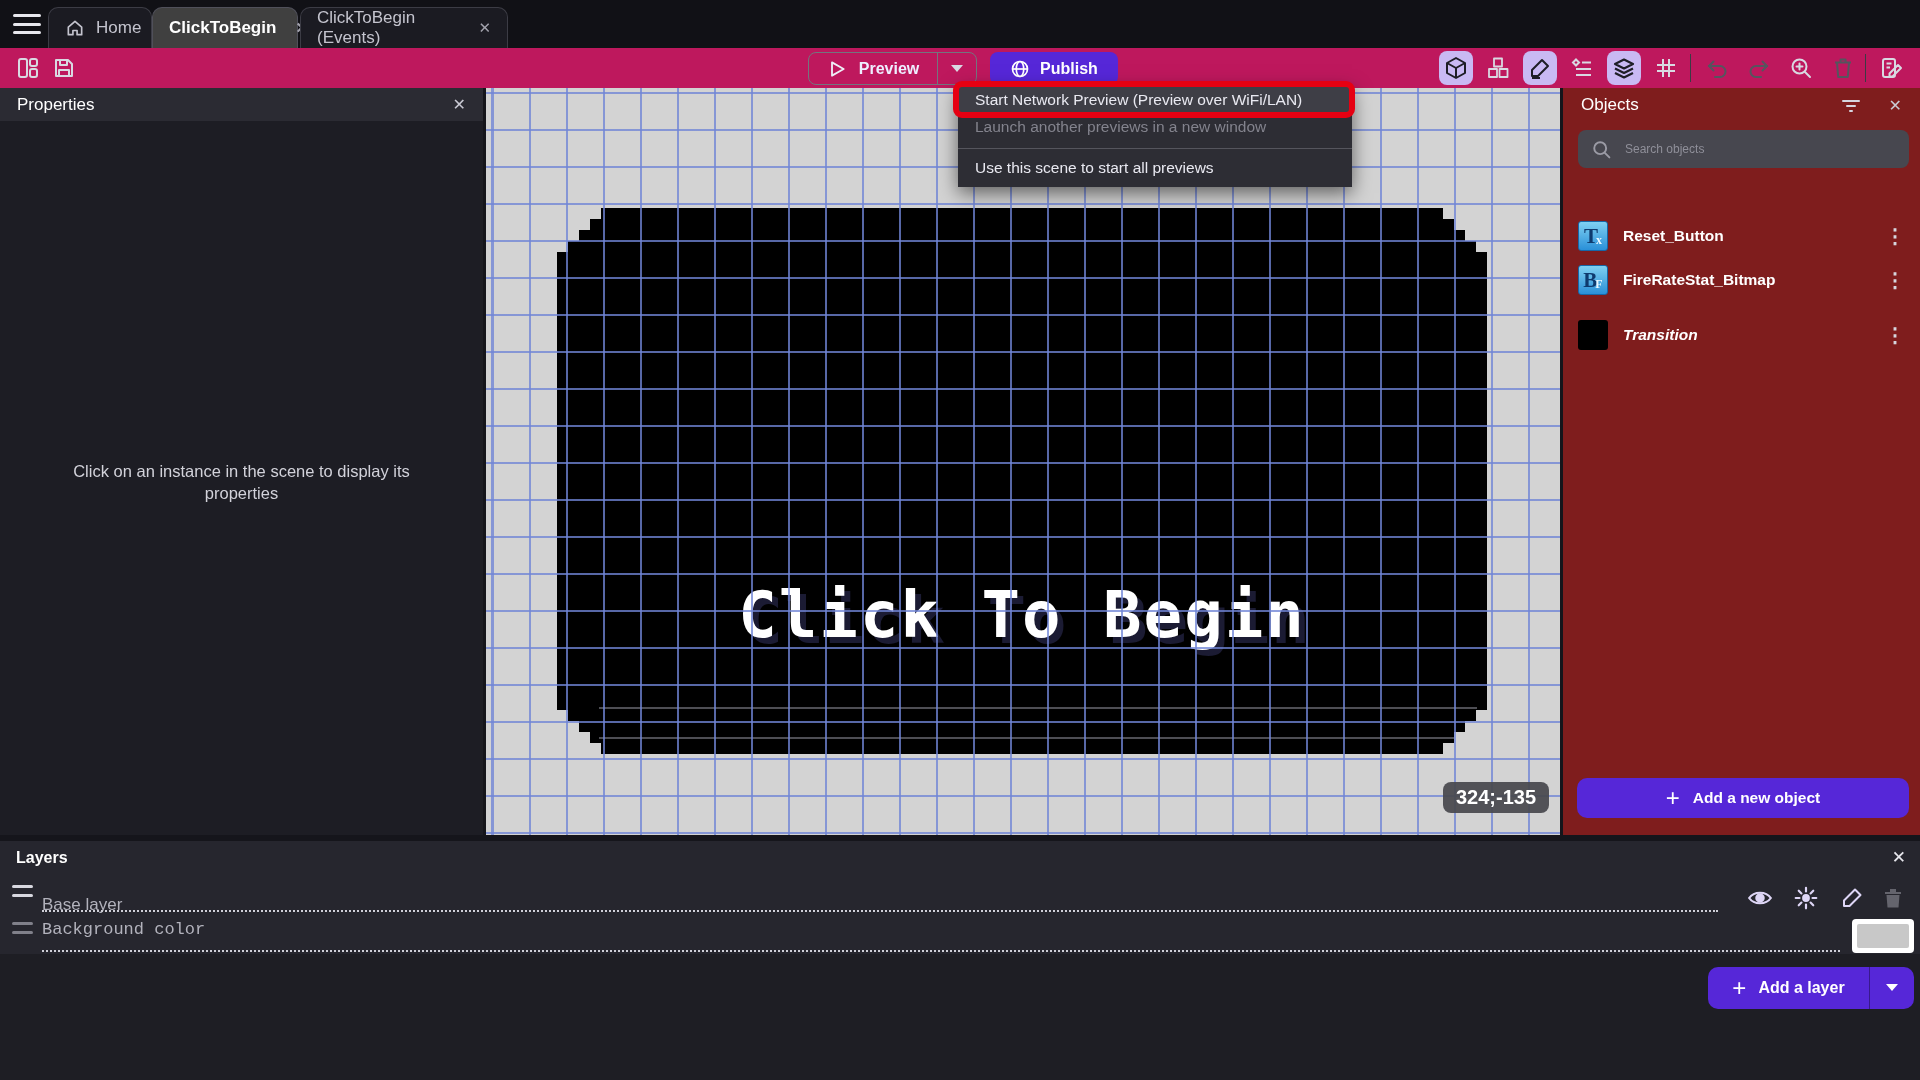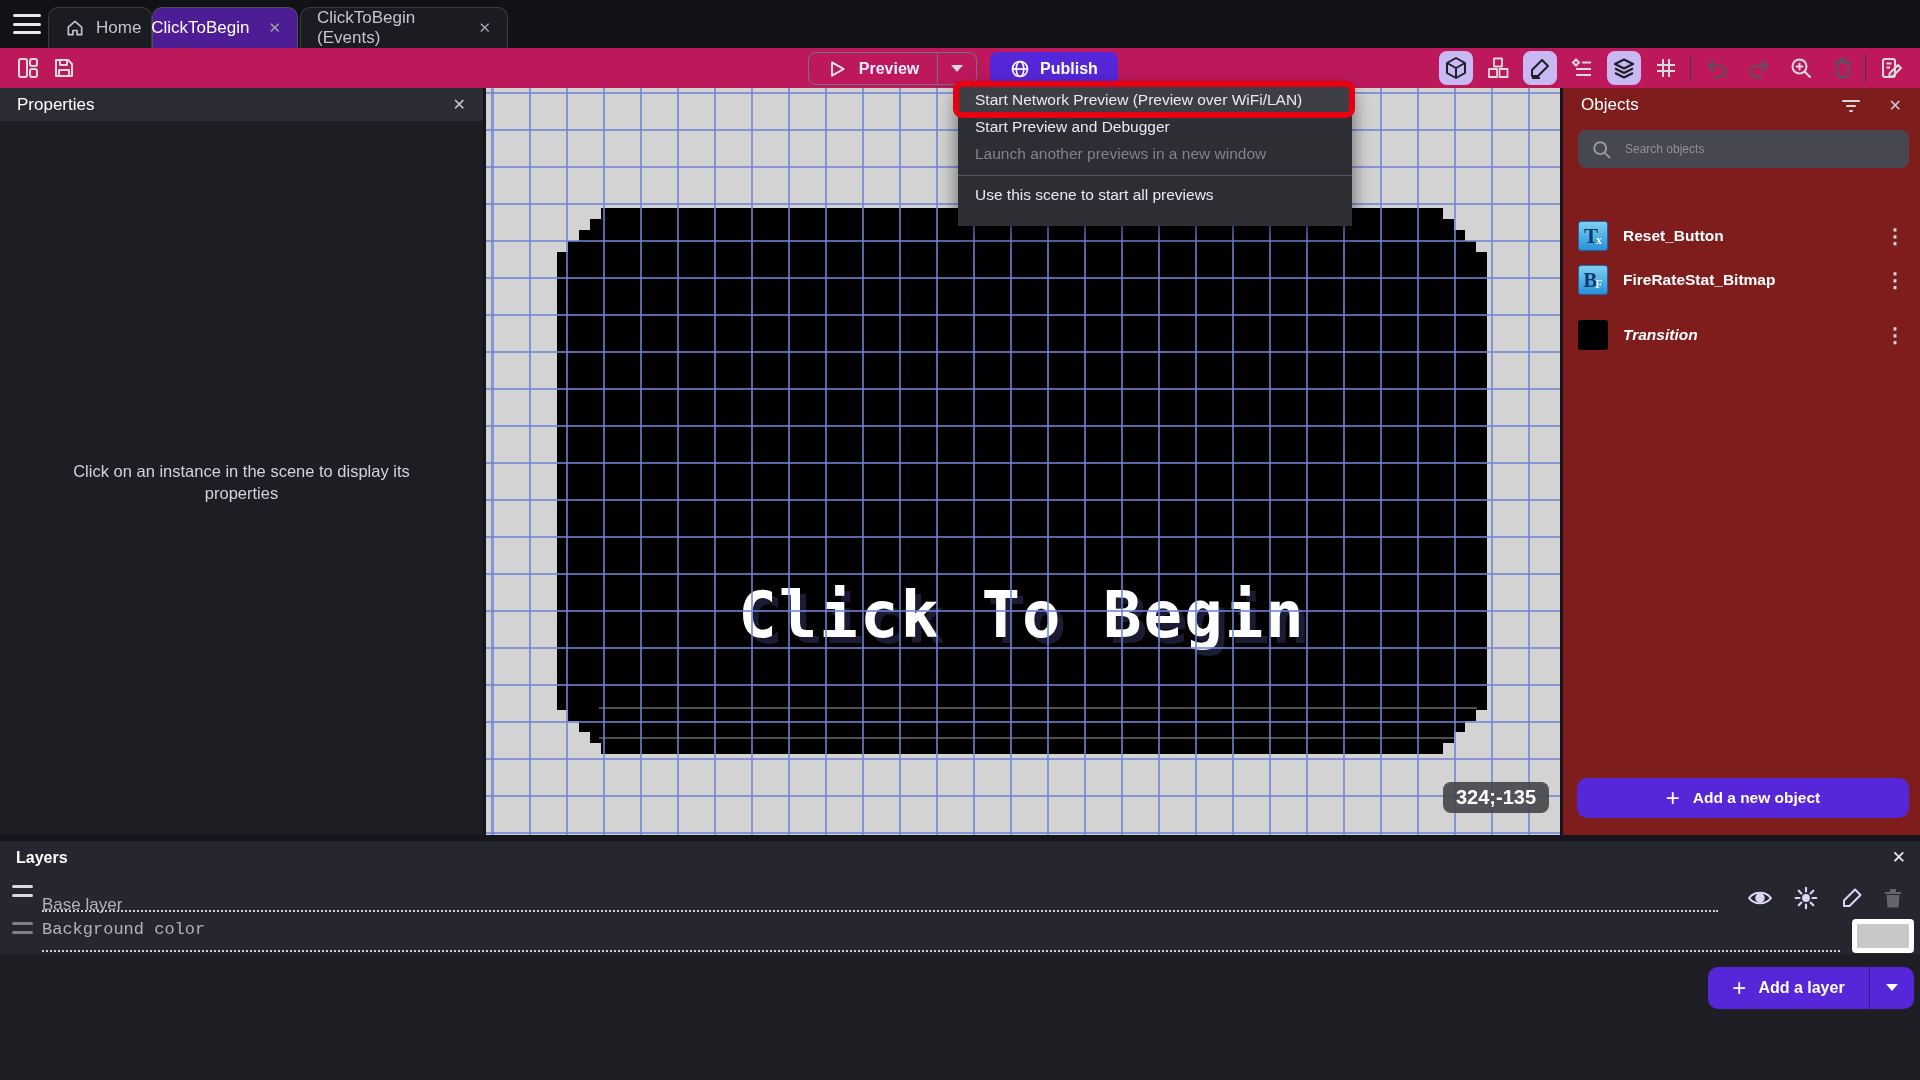--- a/index.html
+++ b/index.html
@@ -4,37 +4,37 @@
 <style>
   * { box-sizing: border-box; margin: 0; padding: 0; }
   body { background:#0c0c10; font-family:"Liberation Sans", sans-serif; }
   #app { position:relative; width:1920px; height:1080px; background:#15151b; overflow:hidden; }
 
   
   .tabbar { position:absolute; left:0; top:0; width:1920px; height:48px; background:#111116; }
   .hamburger { position:absolute; left:13px; top:14px; width:28px; height:20px; display:flex; flex-direction:column; justify-content:space-between; cursor:pointer; }
   .hamburger span { display:block; height:3px; background:#e8e8ee; border-radius:2px; }
   .tab { position:absolute; top:7px; height:41px; border:1px solid #3c3c45; border-bottom:none; border-radius:10px 10px 0 0; background:#1b1b22; color:#c4c4ce; font-size:17px; display:flex; align-items:center; gap:11px; padding:0 16px; cursor:pointer; }
-  .tab.active { background:#4c1d95; border-color:#50505a; color:#ffffff; font-weight:400;justify-content:flex-end; }
+  .tab.active { background:#404040; border-color:#50505a; color:#ffffff; font-weight:700; }
   .tab .tclose { color:#a2a2ac; font-size:15px; margin-left:8px; cursor:pointer; }
 
   
   .toolbar { position:absolute; left:0; top:48px; width:1920px; height:40px; background:#be185d; }
   .tbicon { position:absolute; width:34px; height:34px; top:3px; border-radius:8px; display:flex; align-items:center; justify-content:center; color:#d9d9e2; cursor:pointer; }
   .tbicon.active { background:#c9b9f3; color:#1e1e26; }
   .tbicon.disabled { color:#55555e; cursor:default; }
   .tbsep { position:absolute; top:6px; width:1px; height:28px; background:#3b3b44; }
   .preview-btn { position:absolute; left:808px; top:4px; width:169px; height:33px; border:1px solid #74747e; border-radius:8px; display:flex; align-items:center; color:#eef; cursor:pointer; }
   .preview-main { flex:1; display:flex; align-items:center; justify-content:center; gap:12px; font-weight:700; font-size:16px; height:100%; }
   .preview-div { width:1px; height:100%; background:#74747e; }
   .preview-caret { width:38px; display:flex; align-items:center; justify-content:center; height:100%; }
   .publish-btn { position:absolute; left:990px; top:4px; width:128px; height:33px; background:#5627d8; border-radius:8px; display:flex; align-items:center; justify-content:center; gap:10px; color:#fff; font-weight:700; font-size:16px; cursor:pointer; }
 
   
-  .pmenu { position:absolute; left:958px; top:85px; width:394px; background:#2d2d34; box-shadow:0 6px 18px rgba(0,0,0,.55); z-index:40; padding:1px 0 18px; }
+  .pmenu { position:absolute; left:958px; top:85px; width:394px; background:#2d2d34; box-shadow:0 6px 18px rgba(0,0,0,.55); z-index:40; padding:1px 0 6px; }
   .pmenu-item { height:27px; display:flex; align-items:center; padding:0 17px; color:#e9e9f1; font-size:15.5px; white-space:nowrap; cursor:pointer; }
   .pmenu-item.hovered { background:#3e3e46; }
   .pmenu-item.disabled { color:#83838d; cursor:default; }
   .pmenu-sep { height:1px; background:#55555d; margin:8px 0 5px; }
   .annotation { position:absolute; left:953px; top:81px; width:402px; height:37px; border:6px solid #e60012; border-radius:9px; z-index:60; pointer-events:none; }
 
   
   .props { position:absolute; left:0; top:88px; width:483px; height:747px; background:#1d1d24; }
   .panel-header { height:33px; background:#2b2b33; display:flex; align-items:center; padding:0 17px; color:#fff; font-size:17px; }
   .panel-close { margin-left:auto; color:#c9c9d3; font-size:16px; cursor:pointer; }
@@ -311,21 +311,20 @@
     </div>
 
     <div class="add-object-btn">
       <span class="plus-glyph">+</span>
       <span>Add a new object</span>
     </div>
   </div>
 
   <div class="pmenu">
     <div class="pmenu-item hovered">Start Network Preview (Preview over WiFi/LAN)</div>
-    <div class="pmenu-item">Start Preview and Debugger</div>
     <div class="pmenu-item disabled">Launch another previews in a new window</div>
     <div class="pmenu-sep"></div>
     <div class="pmenu-item">Use this scene to start all previews</div>
   </div>
   <div class="annotation"></div>
 
   <div class="layers">
     <div class="layers-title">Layers</div>
     <div class="layers-close">✕</div>
 

